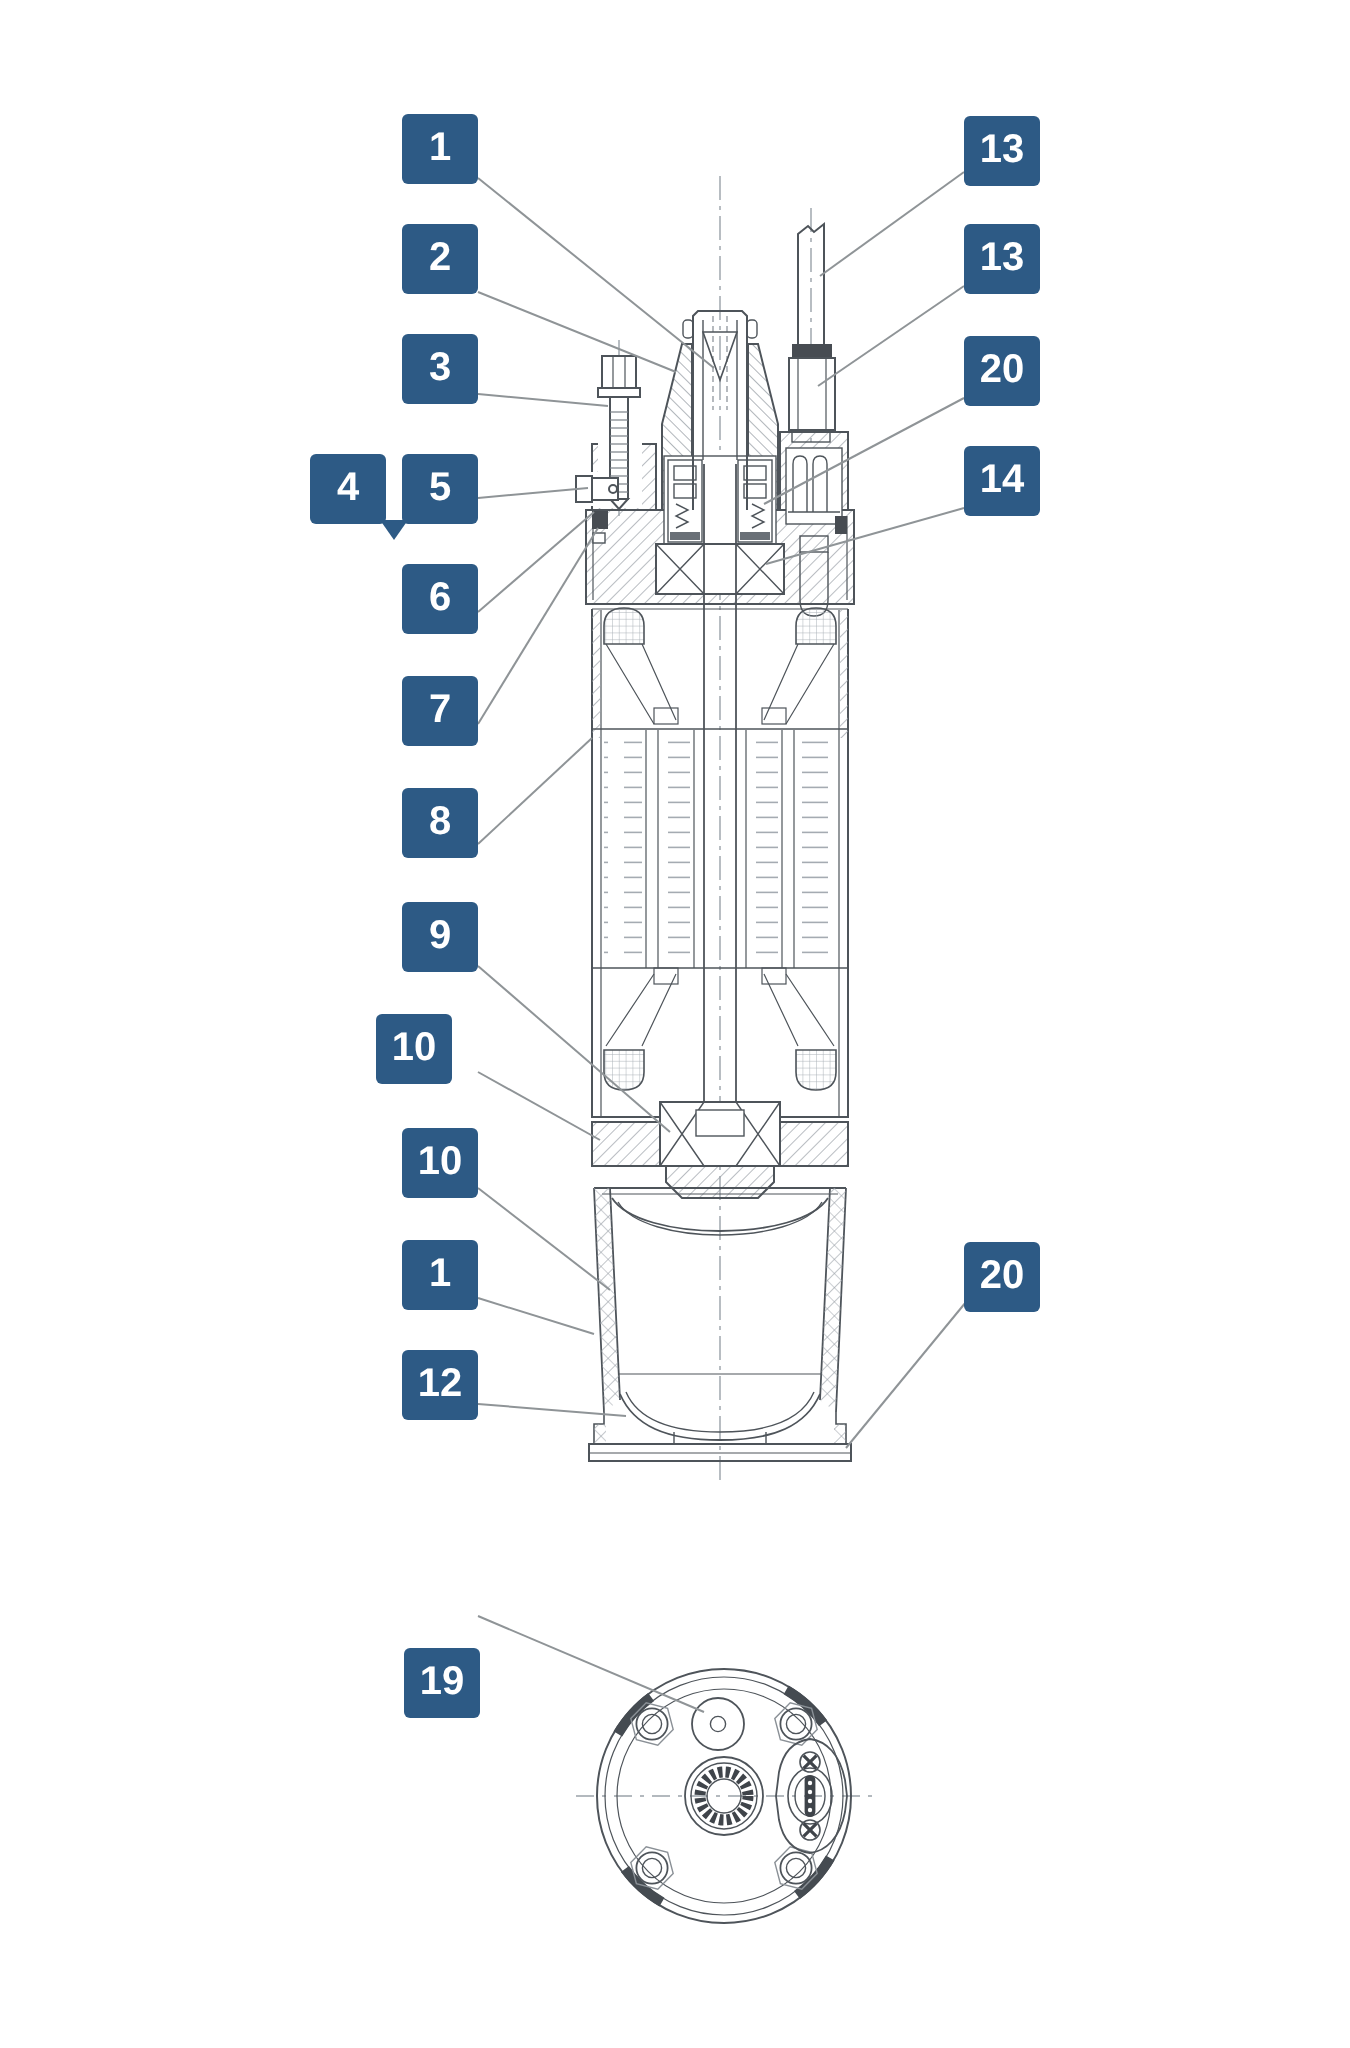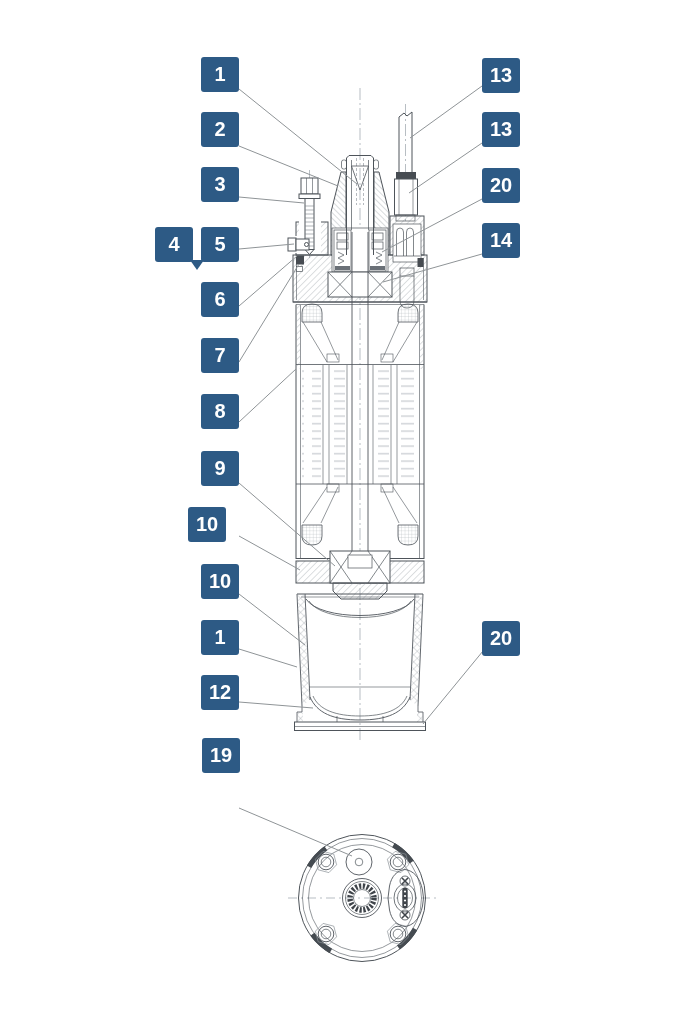--- a/index.html
+++ b/index.html
@@ -300,15 +300,15 @@
 <div class="co" style="left:201px;top:451px">9</div>
 <div class="co" style="left:188px;top:507px">10</div>
 <div class="co" style="left:201px;top:564px">10</div>
 <div class="co" style="left:201px;top:620px">1</div>
 <div class="co" style="left:201px;top:675px">12</div>
 <div class="co" style="left:482px;top:58px">13</div>
 <div class="co" style="left:482px;top:112px">13</div>
 <div class="co" style="left:482px;top:168px">20</div>
 <div class="co" style="left:482px;top:223px">14</div>
 <div class="co" style="left:482px;top:621px">20</div>
-<div class="co" style="left:202px;top:738px">19</div>
+<div class="co" style="left:202px;top:824px">19</div>
 
 </div>
 
 </body></html>

